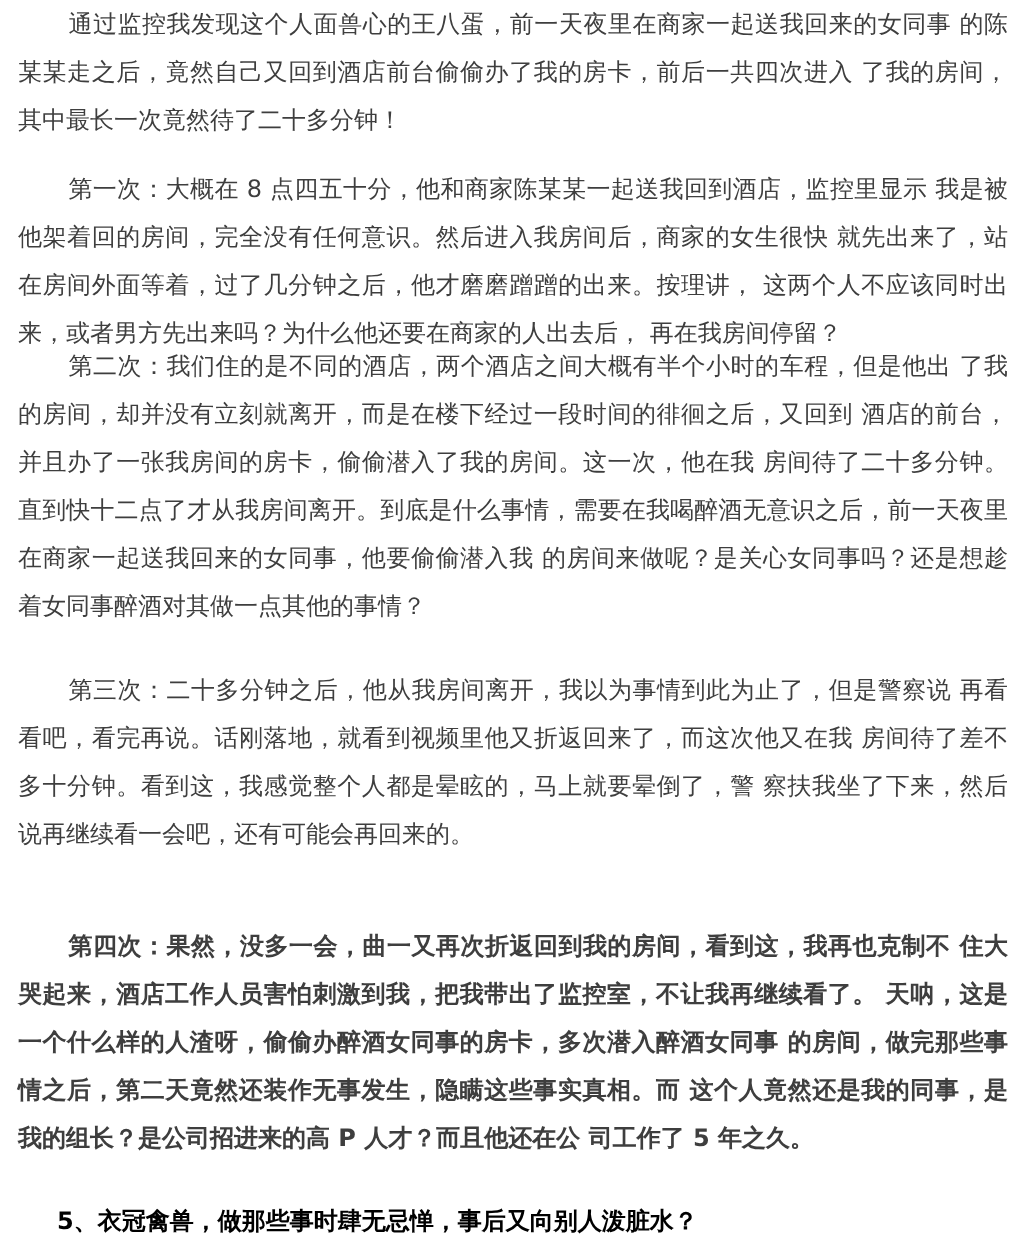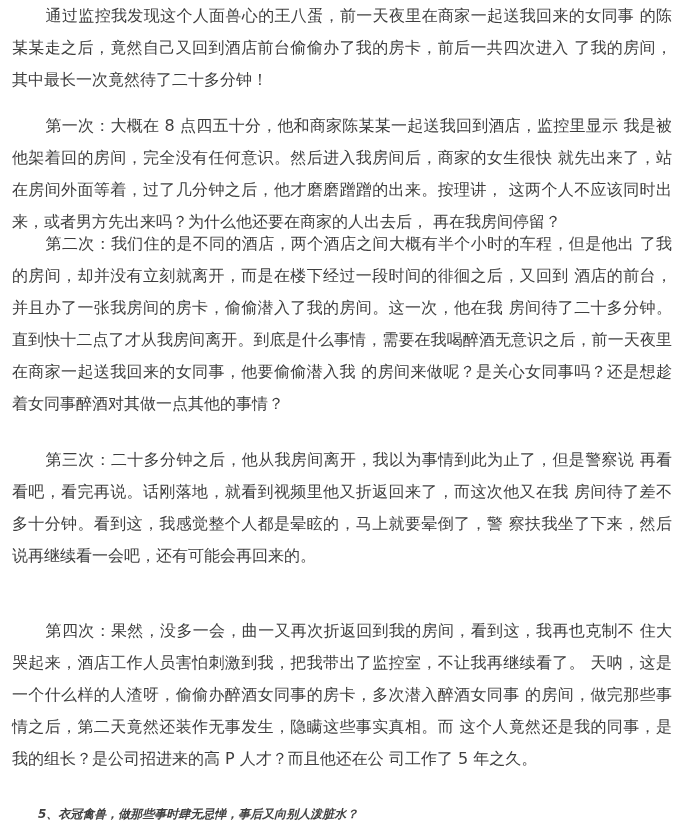--- a/index.html
+++ b/index.html
@@ -27,31 +27,30 @@
       line-height: 32px;
       letter-spacing: 0px;
       text-indent: 2.1em;
       text-align: justify;
       word-break: break-all;
     }
     .p1 { position: absolute; top: 0px; left: 0; width: 660px; }
     .p2 { position: absolute; top: 110px; left: 0; width: 660px; }
     .p3 { position: absolute; top: 228px; left: 0; width: 660px; }
     .p4 { position: absolute; top: 444px; left: 0; width: 660px; }
-    .p5 { position: absolute; top: 615px; left: 0; width: 660px; }
+    .p5 { position: absolute; top: 615px; left: 0; width: 660px; font-weight: bold; }
     .heading {
       position: absolute;
       top: 798px;
       left: 38px;
       margin: 0;
-      font-size: 12px;
+      font-size: 16px;
       line-height: 32px;
       font-weight: bold;
-      color: #404040;
-      font-style: italic;
+      color: #000000;
     }
   </style>
 </head>
 <body>
 
 <div class="article">
   <p class="para p1">通过监控我发现这个人面兽心的王八蛋，前一天夜里在商家一起送我回来的女同事 的陈某某走之后，竟然自己又回到酒店前台偷偷办了我的房卡，前后一共四次进入 了我的房间，其中最长一次竟然待了二十多分钟！</p>
   <p class="para p2">第一次：大概在 8 点四五十分，他和商家陈某某一起送我回到酒店，监控里显示 我是被他架着回的房间，完全没有任何意识。然后进入我房间后，商家的女生很快 就先出来了，站在房间外面等着，过了几分钟之后，他才磨磨蹭蹭的出来。按理讲， 这两个人不应该同时出来，或者男方先出来吗？为什么他还要在商家的人出去后， 再在我房间停留？</p>
   <p class="para p3">第二次：我们住的是不同的酒店，两个酒店之间大概有半个小时的车程，但是他出 了我的房间，却并没有立刻就离开，而是在楼下经过一段时间的徘徊之后，又回到 酒店的前台，并且办了一张我房间的房卡，偷偷潜入了我的房间。这一次，他在我 房间待了二十多分钟。直到快十二点了才从我房间离开。到底是什么事情，需要在我喝醉酒无意识之后，前一天夜里在商家一起送我回来的女同事，他要偷偷潜入我 的房间来做呢？是关心女同事吗？还是想趁着女同事醉酒对其做一点其他的事情？</p>
   <p class="para p4">第三次：二十多分钟之后，他从我房间离开，我以为事情到此为止了，但是警察说 再看看吧，看完再说。话刚落地，就看到视频里他又折返回来了，而这次他又在我 房间待了差不多十分钟。看到这，我感觉整个人都是晕眩的，马上就要晕倒了，警 察扶我坐了下来，然后说再继续看一会吧，还有可能会再回来的。</p>

